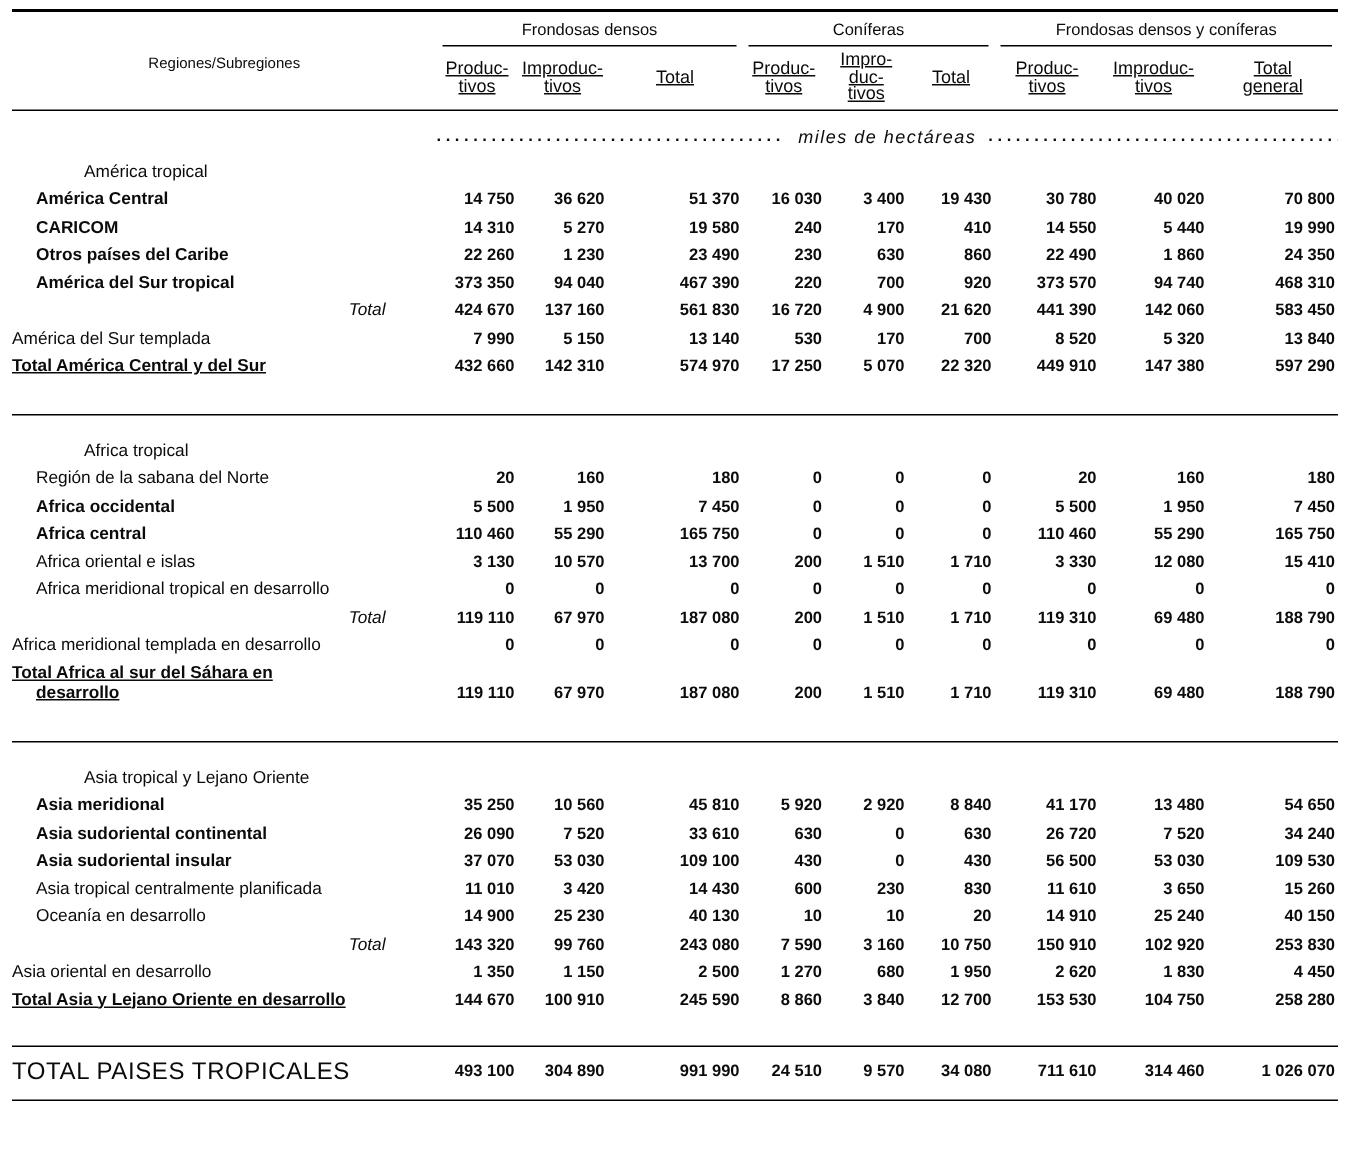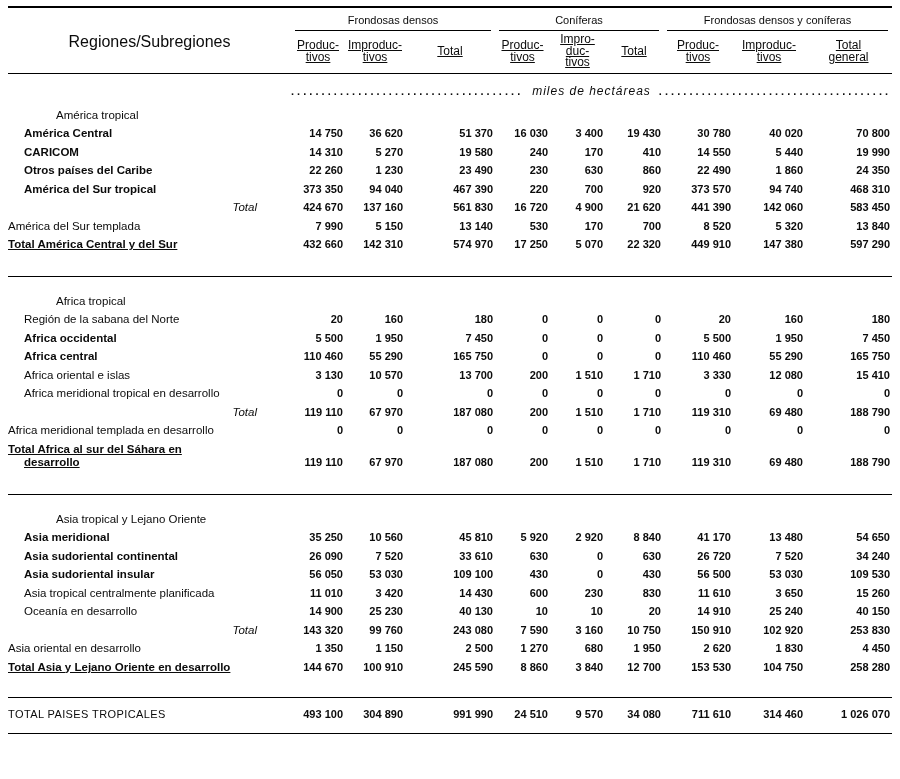--- a/index.html
+++ b/index.html
@@ -17,21 +17,21 @@
   }
 
   .rule { border-top: 1px solid #000; }
   .rule-top { border-top-width: 2px; }
 
   
   .thead { padding-top: 3px; }
   .region-head {
     grid-row: 1 / 3; grid-column: 1;
     display: flex; align-items: center; justify-content: center;
-    font-size: 16px;
+    font-size: 10px;
   }
   .group-title {
     grid-row: 1; text-align: center; font-size: 11px;
     padding: 3px 0 4px; margin: 0 4px;
     border-bottom: 1px solid #000;
   }
   .col-head {
     grid-row: 2;
     display: flex; align-items: center; justify-content: center;
     text-align: center; white-space: pre-line;
@@ -68,21 +68,21 @@
   .row-bold .label {
     font-weight: bold;
     padding-left: 16px; text-indent: -16px; text-decoration: underline; 
   }
 
   .divider { border-top: 1px solid #000; margin: 22px 0 15px 0; }
 
   
   .grand-rule-top { margin-top: 20px; }
   .grand-row { align-items: center; padding: 8px 0 9px 0; }
-  .grand-label { font-size: 11px; letter-spacing: 0.4px; font-weight: normal; }
+  .grand-label { font-size: 16px; letter-spacing: 0.4px; font-weight: normal; }
 </style>
 </head>
 <body>
 
 <div class="page">
 
   <div class="rule rule-top"></div>
 
   <div class="grid thead">
     <div class="region-head">Regiones/Subregiones</div>
@@ -336,21 +336,21 @@
           <div class="cell num">33 610</div>
           <div class="cell num">630</div>
           <div class="cell num">0</div>
           <div class="cell num">630</div>
           <div class="cell num">26 720</div>
           <div class="cell num">7 520</div>
           <div class="cell num">34 240</div>
         </div>
         <div class="grid row row-data indent">
           <div class="cell label b">Asia sudoriental insular</div>
-          <div class="cell num">56 050</div>
+          <div class="cell num">37 070</div>
           <div class="cell num">53 030</div>
           <div class="cell num">109 100</div>
           <div class="cell num">430</div>
           <div class="cell num">0</div>
           <div class="cell num">430</div>
           <div class="cell num">56 500</div>
           <div class="cell num">53 030</div>
           <div class="cell num">109 530</div>
         </div>
         <div class="grid row row-data indent">

